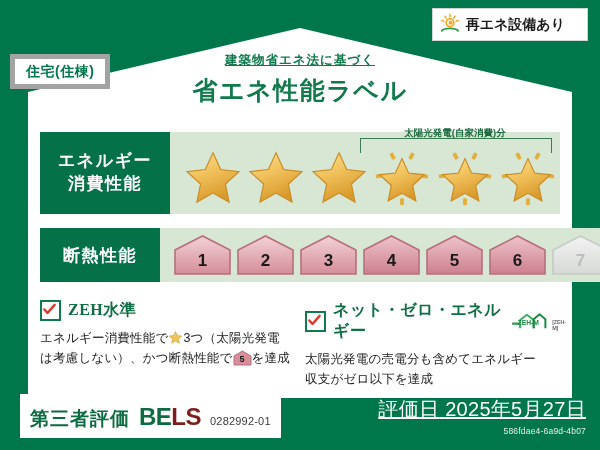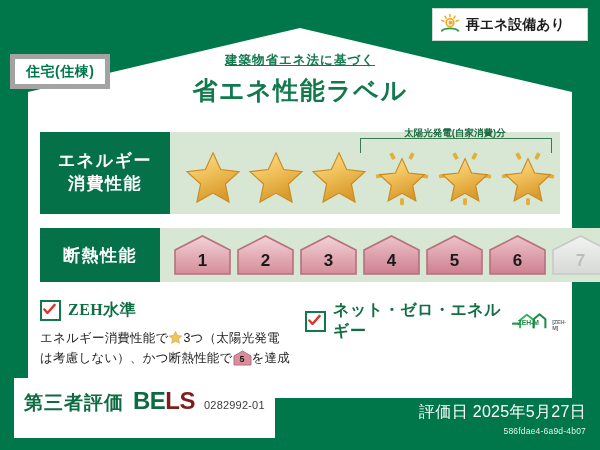--- a/index.html
+++ b/index.html
@@ -113,34 +113,34 @@
   .inline-house b{
     position:absolute;left:0;top:2px;width:19px;text-align:center;
     font-size:9px;font-weight:bold;color:#1a1a1a;
   }
   .zehm-logo{display:inline-flex;align-items:flex-end;gap:2px;vertical-align:-6px;margin-left:1px;}
   .zehm-logo svg{width:42px;height:24px;display:block;}
   .zehm-cap{font-size:5.5px;font-weight:bold;color:#6d6d6d;letter-spacing:-.2px;padding-bottom:2px;}
 
   
   .bels{
-    position:absolute;left:14px;bottom:12px;
-    background:#ffffff;padding:5px 10px 22px;
+    position:absolute;left:20px;bottom:12px;
+    background:#ffffff;padding:5px 10px 6px;
     display:flex;align-items:baseline;gap:9px;
   }
   .bels-jp{font-size:19px;font-weight:bold;color:#0d6b42;letter-spacing:1px;}
   .bels-en{font-size:24px;font-weight:bold;letter-spacing:-.5px;}
   .bels-en .b1{color:#0d6b42;}
   .bels-en .b2{color:#7f1d1d;}
   .bels-num{font-size:11px;color:#3b3b3b;letter-spacing:.2px;margin-top:16px;}
 
   .footer-right{
     position:absolute;right:14px;bottom:14px;text-align:right;color:#ffffff;
   }
-  .eval-date{font-size:16px;letter-spacing:.3px;}
+  .eval-date{font-size:20px;letter-spacing:.3px;text-decoration:underline;}
   .eval-id{font-size:8.5px;margin-top:3px;letter-spacing:.2px;color:#e6f2ea;}
 </style>
 </head>
 <body>
 
 <div id="label">
 
   <div class="house-panel"></div>
 
   <div class="badge-tl">
@@ -343,20 +343,24 @@
       <span class="zehm-logo">
         <svg viewBox="0 0 42 24">
           <path d="M1 15h6" stroke="#2e9b4f" stroke-width="2.4" stroke-linecap="round"></path>
           <path d="M9 20V11l7.5-6 7.5 6v9" fill="none" stroke="#3fae5e" stroke-width="2.2" stroke-linejoin="round"></path>
           <path d="M24 20V10l6.5-5.5L37 10v10" fill="none" stroke="#1c8a46" stroke-width="2.2" stroke-linejoin="round"></path>
           <text x="18" y="17" font-family="Liberation Sans, sans-serif" font-size="7.5" font-weight="bold" fill="#1c8a46" text-anchor="middle">ZEH-M</text>
         </svg>
         <span class="zehm-cap">[ZEH-M]</span>
       </span>
     </div>
+    <div class="crit-body">
+      <span>太陽光発電の売電分も含めてエネルギー</span><br>
+      <span>収支がゼロ以下を達成</span>
+    </div>
   </div>
 
   <div class="bels">
     <span class="bels-jp">第三者評価</span>
     <span class="bels-en"><span class="b1">BE</span><span class="b2">LS</span></span>
     <span class="bels-num">0282992-01</span>
   </div>
 
   <div class="footer-right">
     <div class="eval-date">

